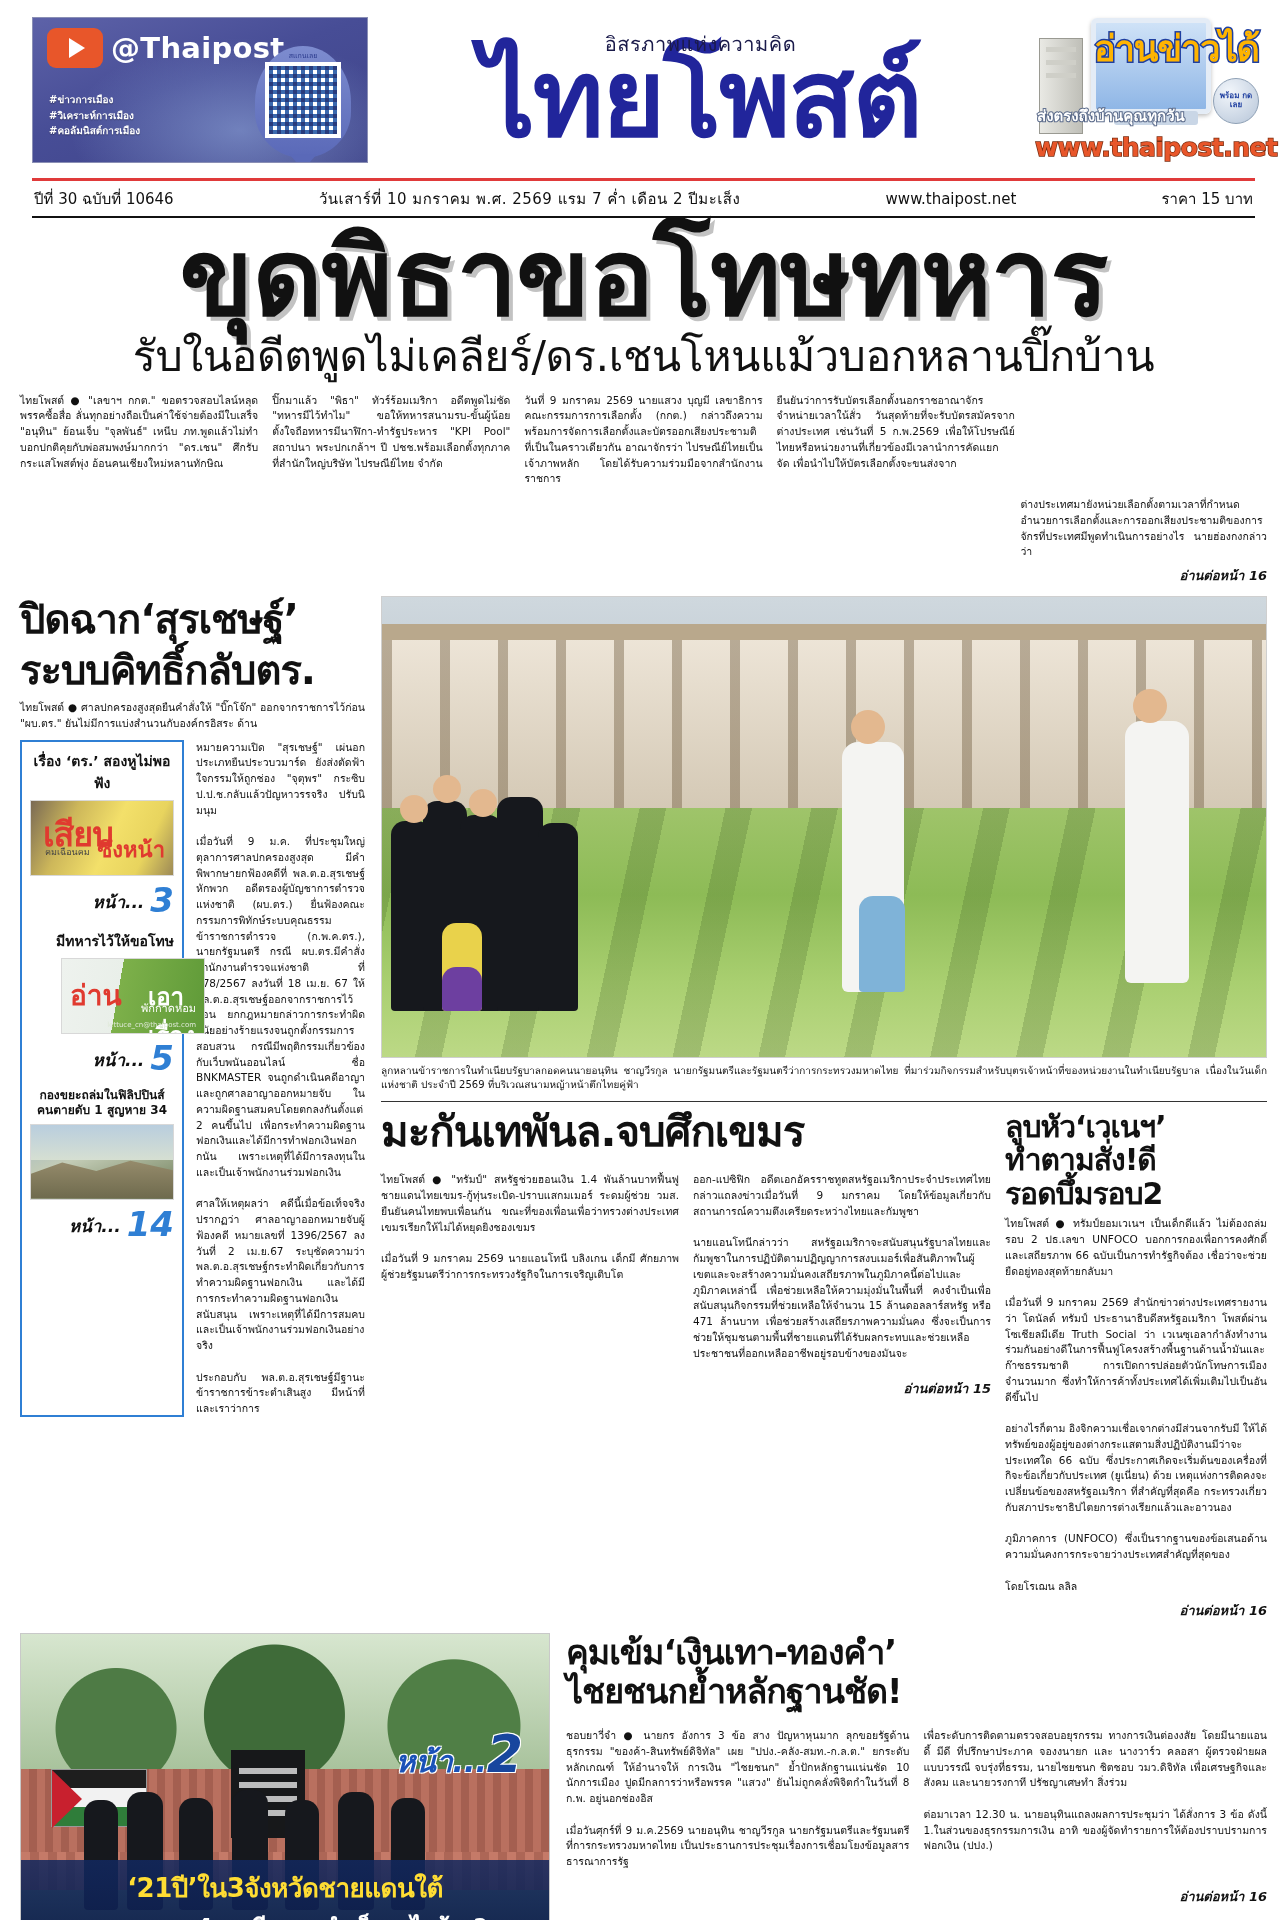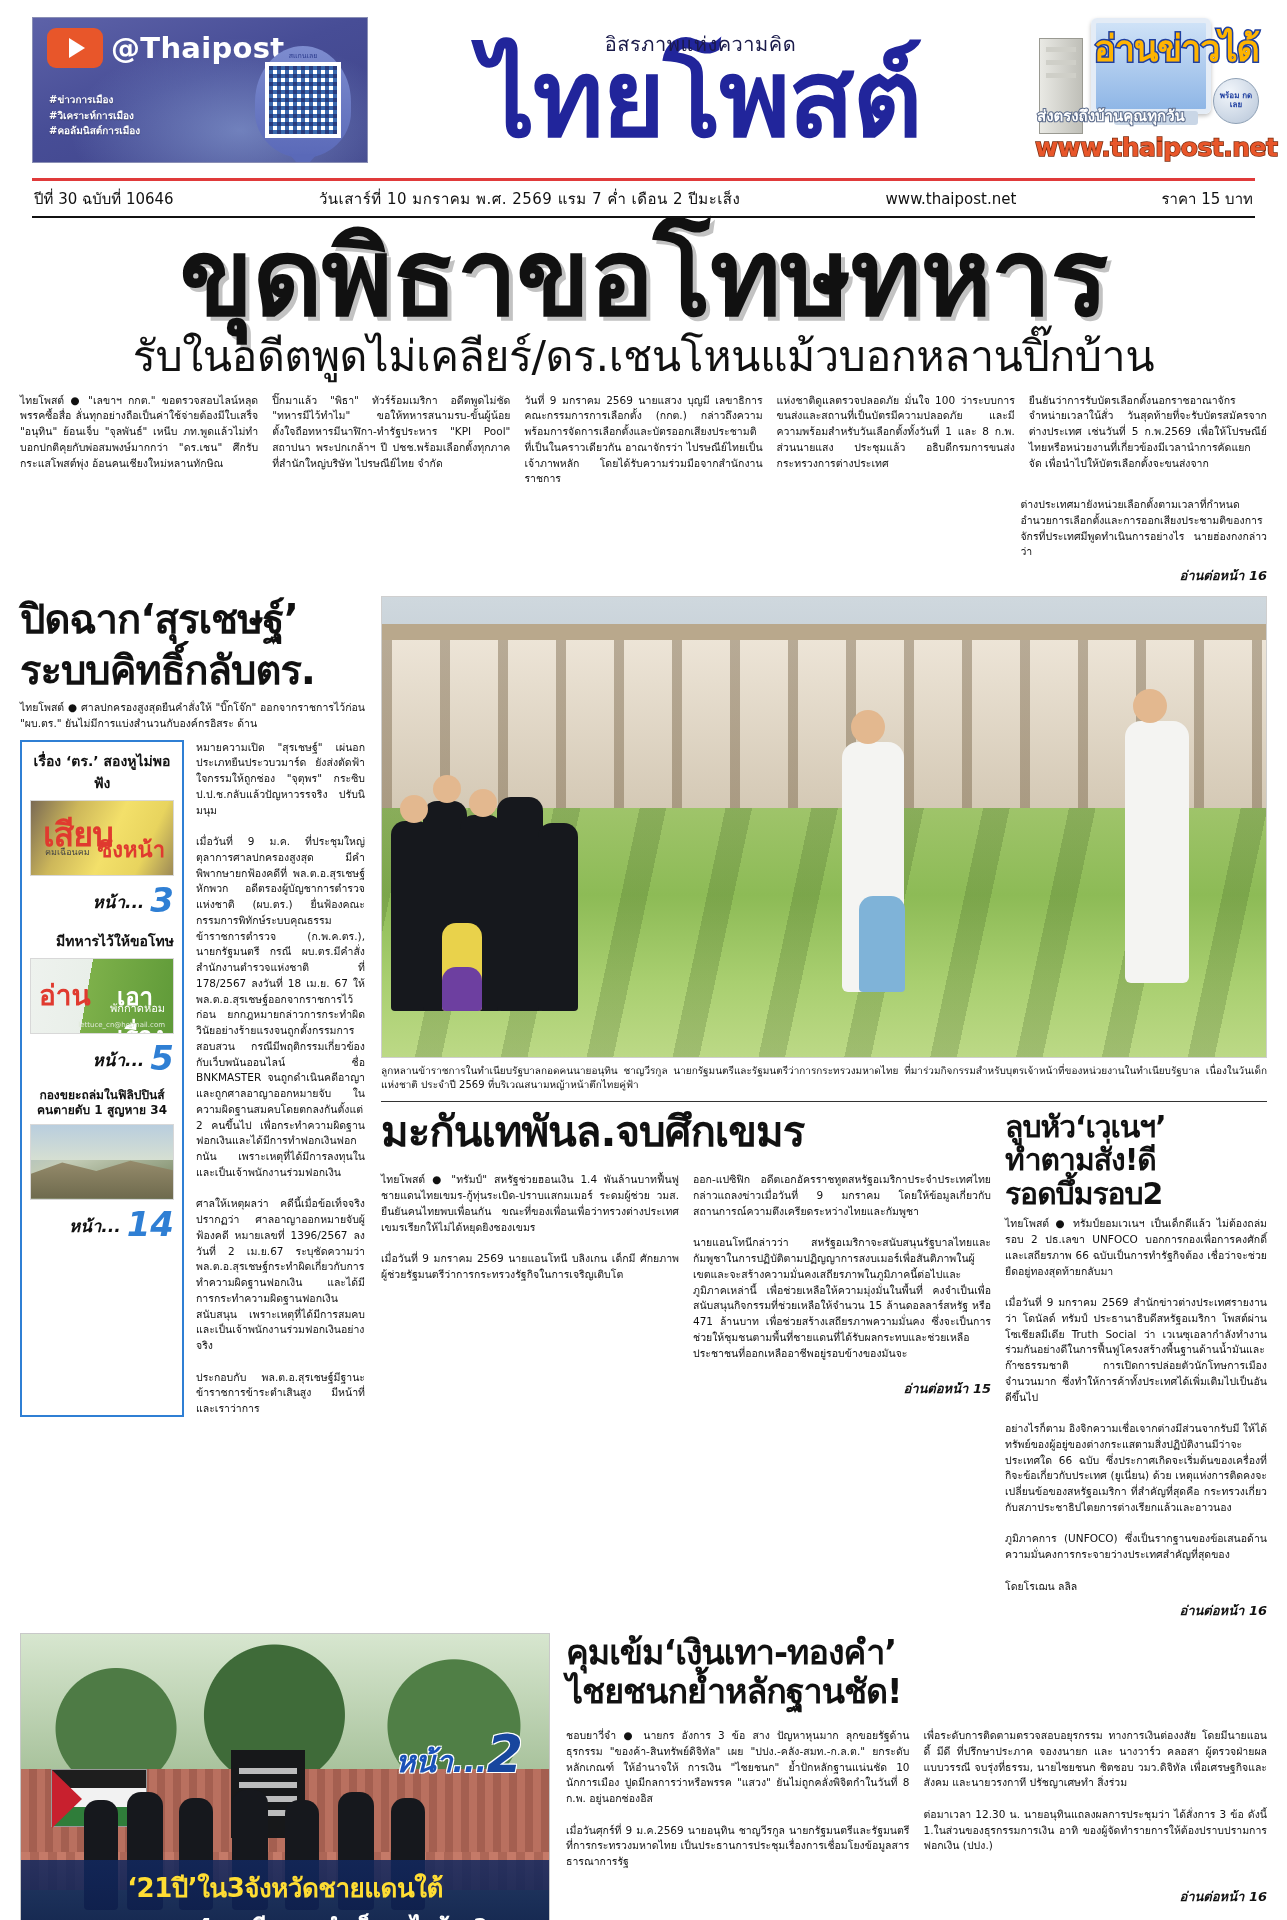--- a/index.html
+++ b/index.html
@@ -76,21 +76,21 @@
   .lcol-body { font-size:10.5px; line-height:1.5; text-align:justify; }
   .lcol-split { display:grid; grid-template-columns:164px 1fr; gap:12px; margin-top:8px; }
 
   .promo { border:2px solid #2f7fd4; padding:8px 8px 10px 8px; }
   .promo-title { text-align:center; font-size:14px; font-weight:bold; margin-bottom:6px; }
   .promo-card { width:100%; height:76px; position:relative; overflow:hidden; border:1px solid #d8d8d8; }
   .card-a { background:linear-gradient(115deg,#7a6a54 0%,#cdb75a 28%,#f3e06a 55%,#e8d45e 78%,#9d8a56 100%); }
   .card-a .w1 { position:absolute; left:12px; top:6px; font-size:34px; font-weight:bold; color:#e03a2f; letter-spacing:-1px; }
   .card-a .w2 { position:absolute; right:8px; bottom:8px; font-size:22px; font-weight:bold; color:#e03a2f; }
   .card-a .w3 { position:absolute; left:14px; top:44px; font-size:9px; color:#444; }
-  .card-b { background:linear-gradient(100deg,#eef2ee 0%,#e9efe9 40%,#7db04a 40%,#5f9a38 100%); }
+  .card-b { background:linear-gradient(100deg,#eef2ee 0%,#e9efe9 40%,#7db04a 40%,#5f9a38 100%);margin-left:31px; }
   .card-b .w1 { position:absolute; left:8px; top:14px; font-size:28px; font-weight:bold; color:#e03a2f; }
   .card-b .w2 { position:absolute; left:86px; top:18px; font-size:24px; font-weight:bold; color:#fff; }
   .card-b .w3 { position:absolute; right:8px; bottom:16px; font-size:11px; color:#fff; }
   .card-b .w4 { position:absolute; right:8px; bottom:4px; font-size:7px; color:#dfe9d8; }
   .card-c { background:linear-gradient(160deg,#9fb7c8 0%,#c3ccb6 40%,#8e9b7c 75%,#6f7c5f 100%); }
   .card-c .sky { position:absolute; inset:0 0 52% 0; background:linear-gradient(180deg,#b9cede,#d6dfd2); }
   .card-c .pile { position:absolute; left:0; right:0; bottom:0; height:58%; background:linear-gradient(180deg,#9a8f6f,#6e6a4d); clip-path:polygon(0 42%,22% 16%,46% 36%,70% 12%,100% 34%,100% 100%,0 100%); }
   .page-no { text-align:right; font-size:17px; font-style:italic; font-weight:bold; margin-top:4px; }
   .page-no b { font-size:34px; color:#2f7fd4; font-style:italic; margin-left:6px; vertical-align:-4px; }
   .promo-sub { text-align:right; font-size:14px; font-weight:bold; margin:10px 0 6px 0; }
@@ -219,21 +219,20 @@
   </div>
   <div class="rule-blk"></div>
 
   <div class="hl-main">ขุดพิธาขอโทษทหาร</div>
   <div class="hl-sub">รับในอดีตพูดไม่เคลียร์/ดร.เชนโหนแม้วบอกหลานปิ๊กบ้าน</div>
 
   <div class="cols5">
     <p>ไทยโพสต์ ● "เลขาฯ กกต." ขอตรวจสอบไลน์หลุดพรรคซื้อสื่อ ลั่นทุกอย่างถือเป็นค่าใช้จ่ายต้องมีใบเสร็จ "อนุทิน" ย้อนเจ็บ "จุลพันธ์" เหนีบ ภท.พูดแล้วไม่ทำ บอกปกติคุยกับพ่อสมพงษ์มากกว่า "ดร.เชน" ศึกรับกระแสโพสต์พุ่ง  อ้อนคนเชียงใหม่หลานทักษิณ</p>
     <p>ปิ๊กมาแล้ว "พิธา" ทัวร์ร้อมเมริกา อดีตพูดไม่ชัด "ทหารมีไว้ทำไม" ขอให้ทหารสนามรบ-ขั้นผู้น้อย ตั้งใจถือทหารมีนาฬิกา-ทำรัฐประหาร "KPI Pool" สถาปนา พระปกเกล้าฯ ปี ปชช.พร้อมเลือกตั้งทุกภาค ที่สำนักใหญ่บริษัท ไปรษณีย์ไทย จำกัด</p>
     <p>วันที่ 9 มกราคม 2569 นายแสวง บุญมี เลขาธิการคณะกรรมการการเลือกตั้ง (กกต.) กล่าวถึงความพร้อมการจัดการเลือกตั้งและบัตรออกเสียงประชามติที่เป็นในคราวเดียวกัน อาณาจักรว่า ไปรษณีย์ไทยเป็นเจ้าภาพหลัก โดยได้รับความร่วมมือจากสำนักงานราชการ</p>
-    <p>แห่งชาติดูแลตรวจปลอดภัย มั่นใจ 100 ว่าระบบการขนส่งและสถานที่เป็นบัตรมีความปลอดภัย และมีความพร้อมสำหรับวันเลือกตั้งทั้งวันที่ 1 และ 8 ก.พ. ส่วนนายแสง ประชุมแล้ว อธิบดีกรมการขนส่ง กระทรวงการต่างประเทศ</p>
     <div>
       <p>ยืนยันว่าการรับบัตรเลือกตั้งนอกราชอาณาจักรจำหน่ายเวลาใน้สั่ว  วันสุดท้ายที่จะรับบัตรสมัครจากต่างประเทศ เช่นวันที่ 5 ก.พ.2569 เพื่อให้โปรษณีย์ไทยหรือหน่วยงานที่เกี่ยวข้องมีเวลานำการคัดแยก จัด เพื่อนำไปให้บัตรเลือกตั้งจะขนส่งจาก</p>
     </div>
   </div>
   <div class="cols5" style="grid-template-columns:4fr 1fr;">
     <div></div>
     <div>
       <p>ต่างประเทศมายังหน่วยเลือกตั้งตามเวลาที่กำหนด  อำนวยการเลือกตั้งและการออกเสียงประชามติของการจักรที่ประเทศมีพูดทำเนินการอย่างไร นายฮ่องกงกล่าวว่า</p>
       <div class="cont">อ่านต่อหน้า 16</div>
     </div>
@@ -258,21 +257,21 @@
           </div>
           <div class="page-no">
             <span>หน้า...</span><b>3</b>
           </div>
 
           <div class="promo-sub">มีทหารไว้ให้ขอโทษ</div>
           <div class="promo-card card-b">
             <span class="w1">อ่าน</span>
             <span class="w2">เอาเรื่อง</span>
             <span class="w3">พักกาดหอม</span>
-            <span class="w4">lettuce_cn@hotmail.com</span>
+            <span class="w4">lettuce_cn@thaipost.com</span>
           </div>
           <div class="page-no">
             <span>หน้า...</span><b>5</b>
           </div>
 
           <div class="promo-sub2" style="white-space:pre-line;">กองขยะถล่มในฟิลิปปินส์
 คนตายดับ 1 สูญหาย 34</div>
           <div class="promo-card card-c">
             <span class="sky"></span>
               <span class="pile"></span>

